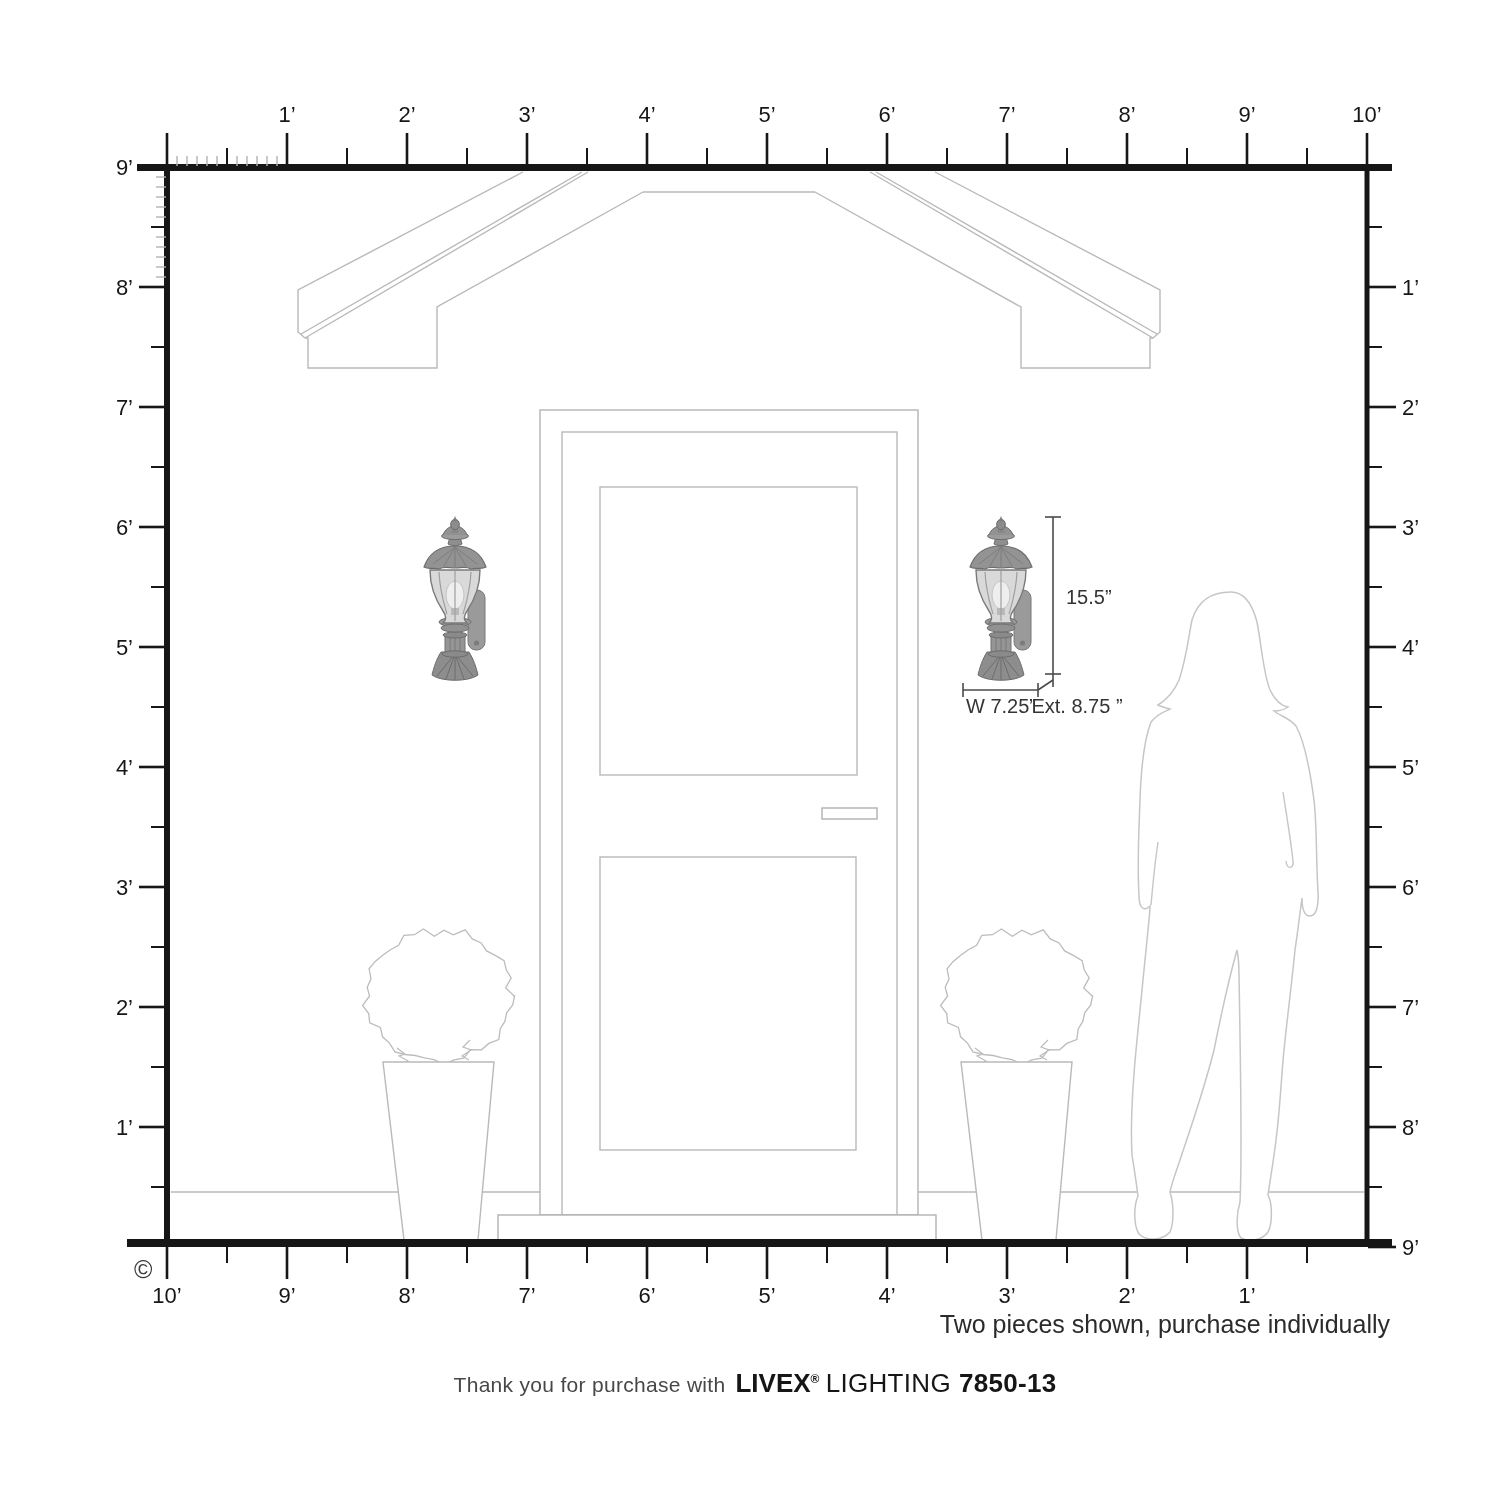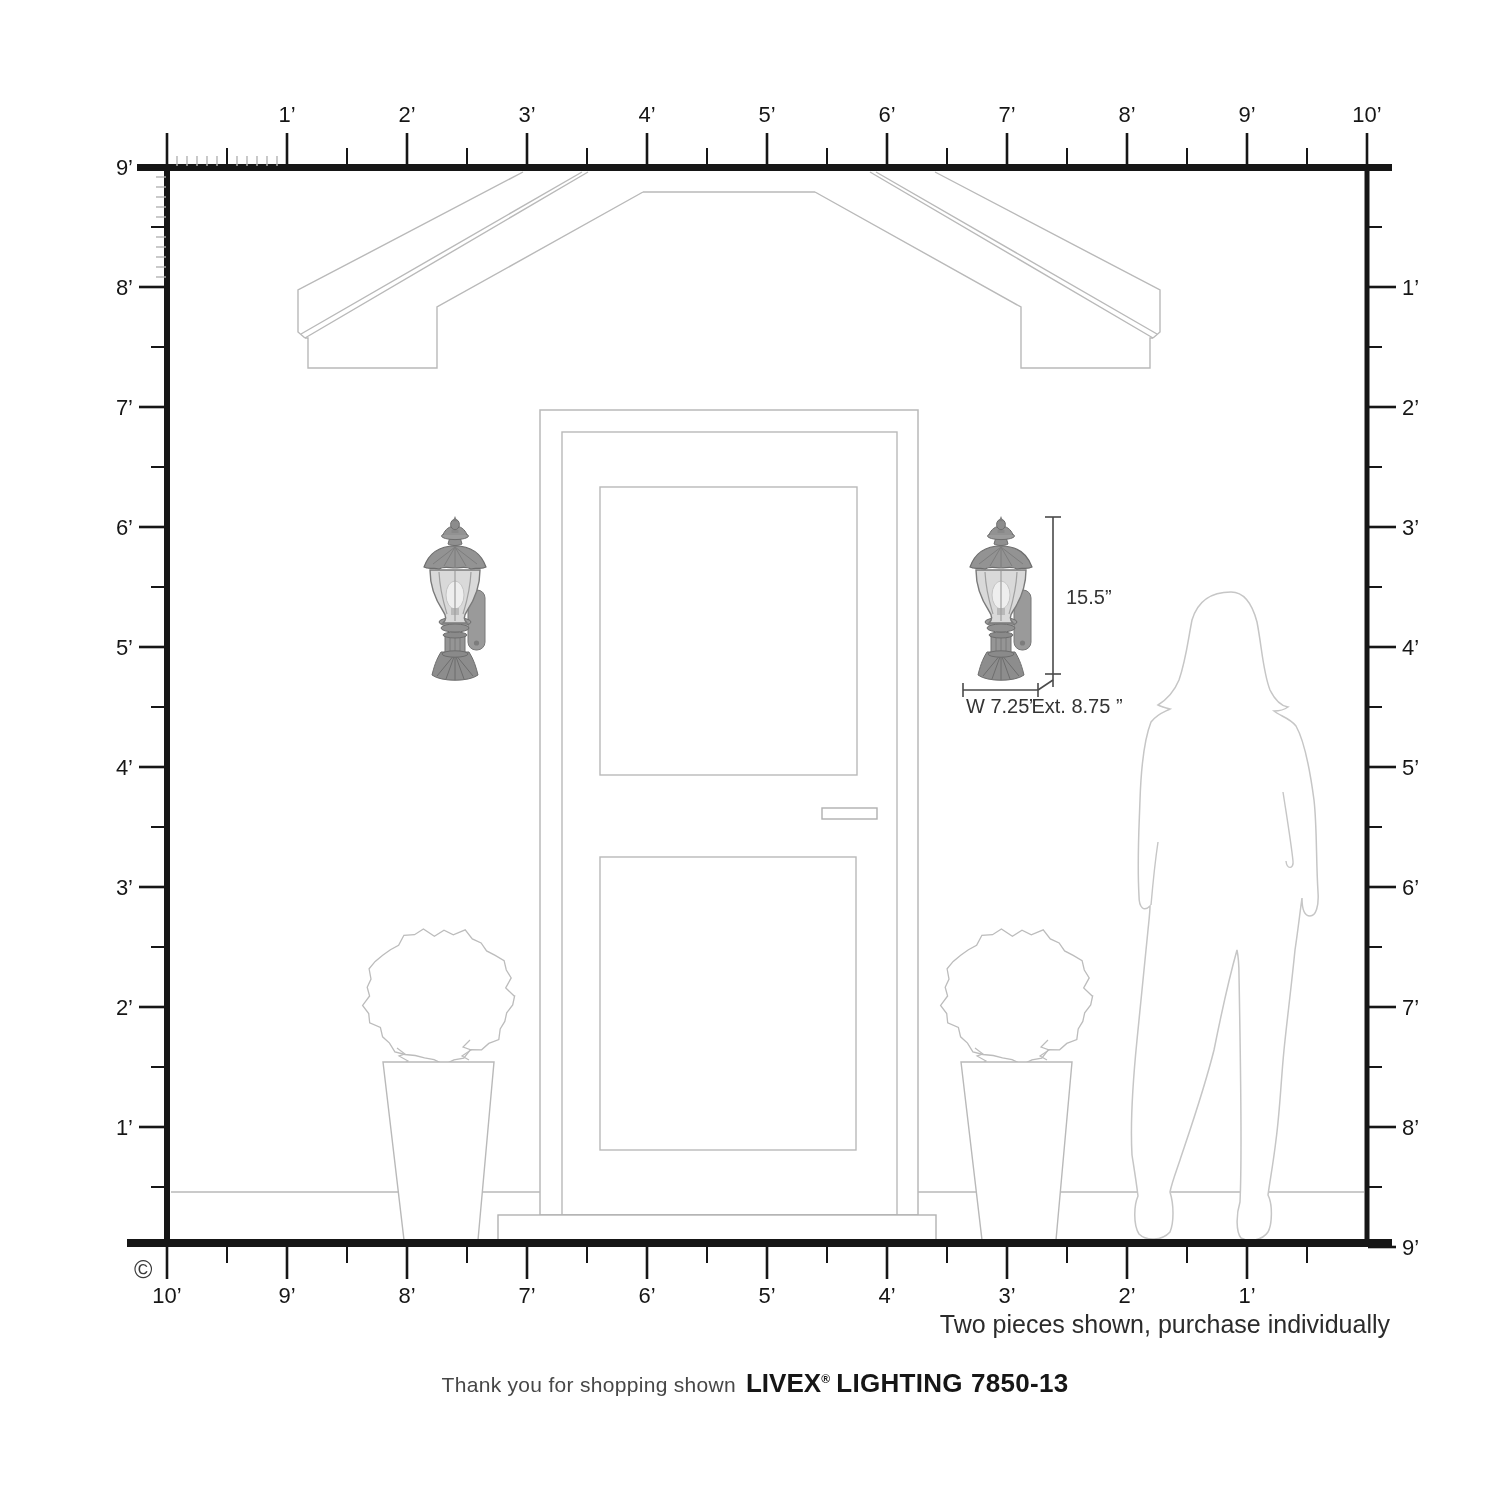--- a/index.html
+++ b/index.html
@@ -8,21 +8,21 @@
   svg{position:absolute;left:0;top:0;}
   svg text{font-family:"Liberation Sans",sans-serif;}
   .rl{font-size:22px;fill:#161616;}
   .dim{font-size:20px;fill:#343434;}
   .note{font-size:25px;fill:#2b2b2b;}
   .copy{font-size:25px;fill:#3a3a3a;}
   .footer{position:absolute;left:0;top:1368px;width:1510px;text-align:center;
           color:#474747;font-size:21px;letter-spacing:.3px;}
   .footer .brand{font-weight:bold;color:#161616;font-size:26px;margin-left:10px;letter-spacing:0;}
   .footer sup{font-size:12px;font-weight:bold;color:#161616;vertical-align:9px;}
-  .footer .brand2{font-weight:bold;color:#161616;font-size:26px;margin-left:6px;}
+  .footer .brand2{font-weight:normal;color:#161616;font-size:26px;margin-left:6px;}
   .footer .model{font-weight:bold;color:#161616;font-size:26px;margin-left:8px;}
 </style>
 </head>
 <body>
 
 <div class="canvas">
 <svg width="1500" height="1500" viewBox="0 0 1500 1500">
   <defs>
     <g id="lantern-shape">
 
@@ -303,15 +303,15 @@
         <text x="647" y="1303" text-anchor="middle" class="rl">6’</text>
         <text x="767" y="1303" text-anchor="middle" class="rl">5’</text>
         <text x="887" y="1303" text-anchor="middle" class="rl">4’</text>
         <text x="1007" y="1303" text-anchor="middle" class="rl">3’</text>
         <text x="1127" y="1303" text-anchor="middle" class="rl">2’</text>
         <text x="1247" y="1303" text-anchor="middle" class="rl">1’</text>
       </g>
 </svg>
 
 <div class="footer">
-  <span>Thank you for shopping shown</span><span class="brand">LIVEX</span><sup>®</sup><span class="brand2">LIGHTING</span><span class="model">7850-13</span>
+  <span>Thank you for purchase with</span><span class="brand">LIVEX</span><sup>®</sup><span class="brand2">LIGHTING</span><span class="model">7850-13</span>
 </div>
 </div>
 
 </body></html>

